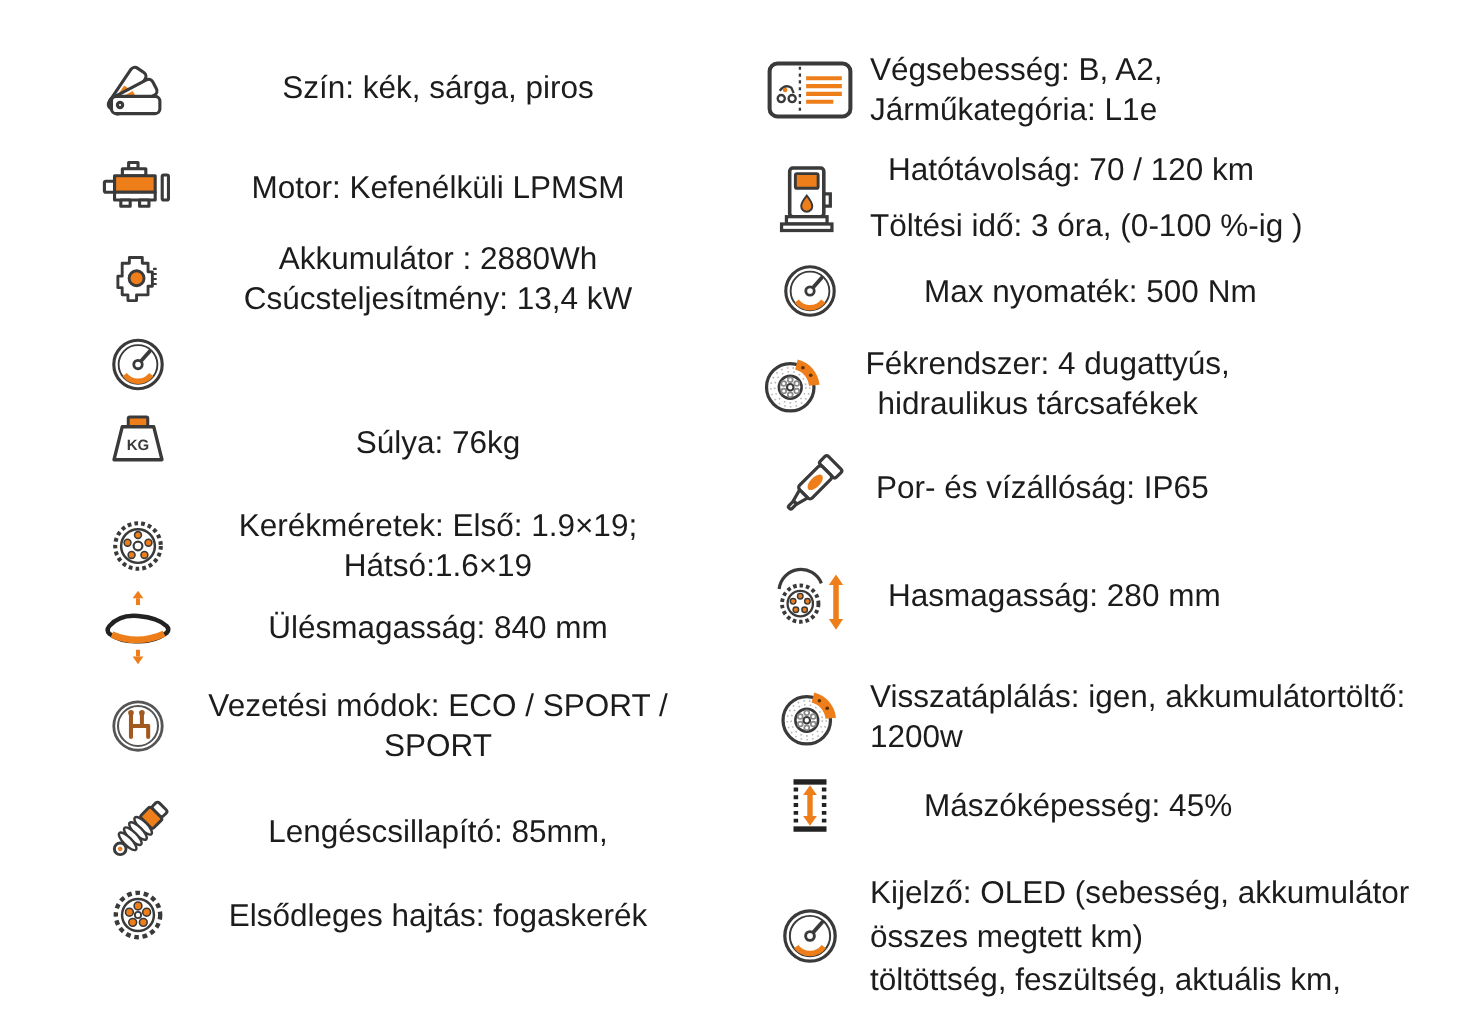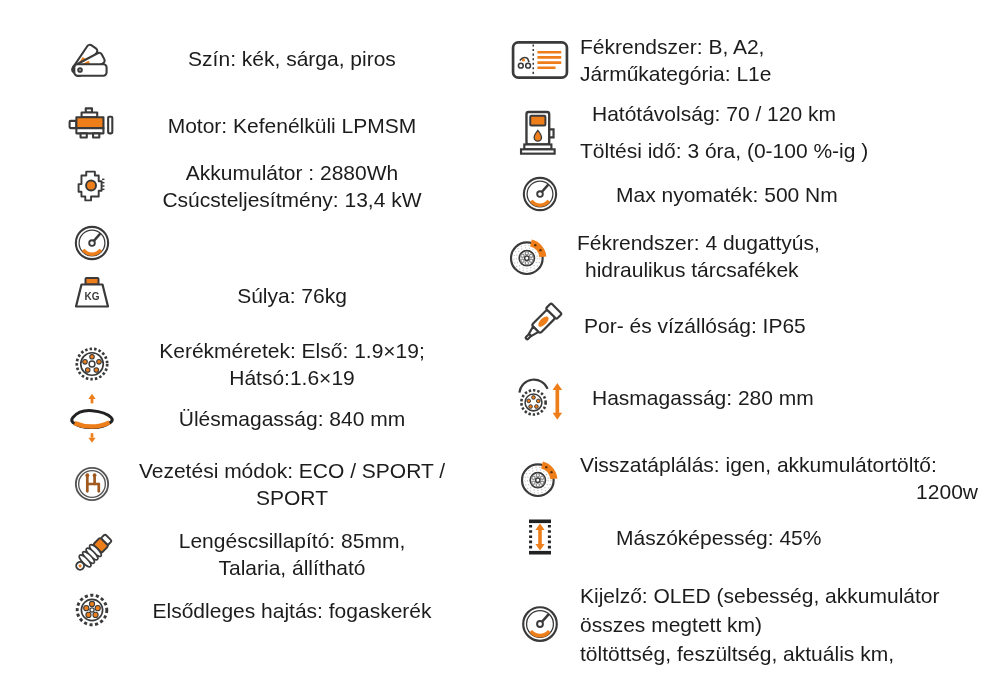--- a/index.html
+++ b/index.html
@@ -338,21 +338,20 @@
   </div>
 
   <div class="item left L9">
     <span class="iconbox">
         <svg width="52" height="52" viewBox="0 0 48 48">
           <use href="#sym-shock"></use>
         </svg>
       </span>
     <div class="txt">
       <div class="line">Lengéscsillapító: 85mm,</div>
-      <div class="line">Talaria, állítható</div>
     </div>
   </div>
 
   <div class="item left L10">
     <span class="iconbox">
         <svg width="50" height="50" viewBox="0 0 48 48">
           <use href="#sym-geardrive"></use>
         </svg>
       </span>
     <div class="txt">
@@ -360,21 +359,21 @@
       </div>
   </div>
 
   <div class="item right R1">
     <span class="iconbox">
         <svg width="58" height="46" viewBox="0 0 56 44">
           <use href="#sym-license"></use>
         </svg>
       </span>
     <div class="txt">
-      <div class="line">Fékrendszer: B, A2,</div>
+      <div class="line">Végsebesség: B, A2,</div>
       <div class="line">Járműkategória: L1e</div>
     </div>
   </div>
 
   <div class="item right R2">
     <span class="iconbox">
         <svg width="52" height="52" viewBox="0 0 48 48">
           <use href="#sym-pump"></use>
         </svg>
       </span>
@@ -430,21 +429,21 @@
   </div>
 
   <div class="item right R7">
     <span class="iconbox">
         <svg width="52" height="52" viewBox="0 0 48 48">
           <use href="#sym-brake"></use>
         </svg>
       </span>
     <div class="txt">
       <div class="line">Visszatáplálás: igen, akkumulátortöltő:</div>
-      <div class="line" style="text-align:right">1200w</div>
+      <div class="line" style="text-align:left">1200w</div>
     </div>
   </div>
 
   <div class="item right R8">
     <span class="iconbox">
         <svg width="48" height="48" viewBox="0 0 48 48">
           <use href="#sym-climb"></use>
         </svg>
       </span>
     <div class="txt">

